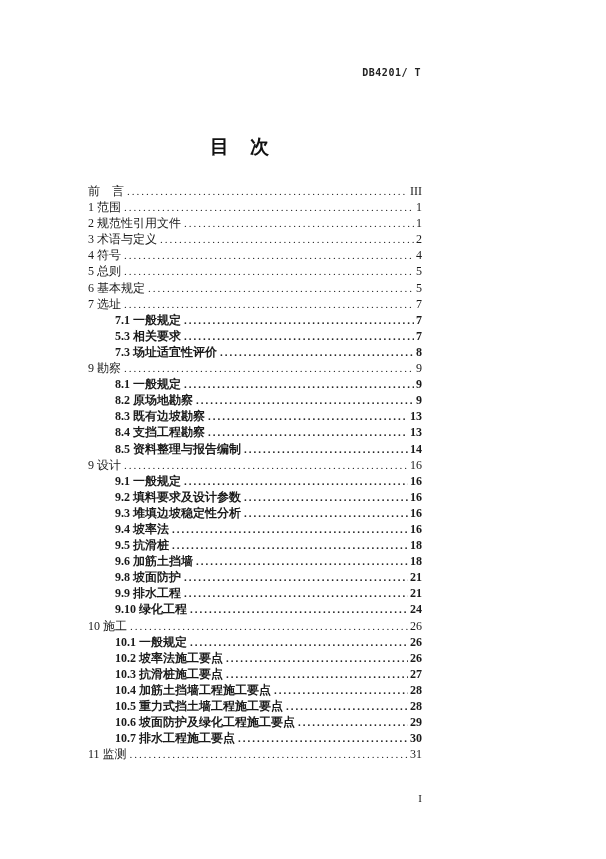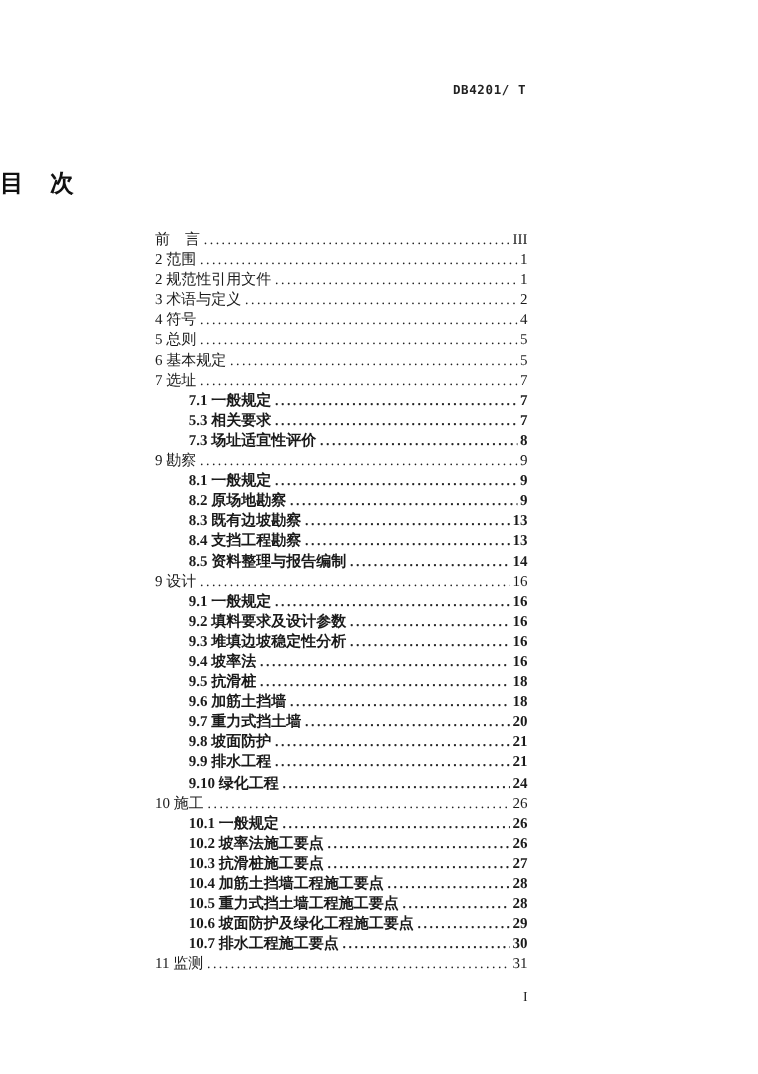--- a/index.html
+++ b/index.html
@@ -17,40 +17,39 @@
     font-family:"DejaVu Sans Mono","Liberation Mono",monospace;
     font-weight:bold;
     font-size:10px;
     letter-spacing:0.5px;
     color:#222222;
   }
   .doc-title {
     position:absolute;
     top:134px; left:0; width:100%;
     margin:0;
-    text-align:left;
+    text-align:center;
     font-family:"DejaVu Sans","Liberation Sans",sans-serif;
     font-weight:bold;
     font-size:19px;
     letter-spacing:1px;
     white-space:pre;
     color:#111111;
   }
   .toc {
     position:absolute;
     left:88px; right:58px; top:183px;
   }
   .toc-row {
     display:flex;
-    align-items:flex-start;
+    align-items:flex-end;
     height:16.1px;
     line-height:16.1px;
     font-size:12px;
     color:#1a1a1a;
-    margin-left:36px;
   }
   .toc-row.lvl1 { padding-left:27px;font-weight:bold; }
   .toc-label {
     flex:none;
     white-space:pre;
   }
   .toc-dots {
     flex:1 1 auto;
     overflow:hidden;
     white-space:nowrap;
@@ -83,21 +82,21 @@
   <h1 class="doc-title">目　次</h1>
 
   <div class="toc">
   <div class="toc-row">
     <span class="toc-label">前　言</span>
     <span class="toc-dots"></span>
     <span class="toc-page">III</span>
   </div>
 
   <div class="toc-row">
-    <span class="toc-label">2 范围</span>
+    <span class="toc-label">1 范围</span>
     <span class="toc-dots"></span>
     <span class="toc-page">1</span>
   </div>
 
   <div class="toc-row">
     <span class="toc-label">2 规范性引用文件</span>
     <span class="toc-dots"></span>
     <span class="toc-page">1</span>
   </div>
 
@@ -220,25 +219,20 @@
     <span class="toc-dots"></span>
     <span class="toc-page">18</span>
   </div>
 
   <div class="toc-row lvl1">
     <span class="toc-label">9.6 加筋土挡墙</span>
     <span class="toc-dots"></span>
     <span class="toc-page">18</span>
   </div>
 
-  <div class="toc-row lvl1">
-    <span class="toc-label">9.7 重力式挡土墙</span>
-    <span class="toc-dots"></span>
-    <span class="toc-page">20</span>
-  </div>
 
   <div class="toc-row lvl1">
     <span class="toc-label">9.8 坡面防护</span>
     <span class="toc-dots"></span>
     <span class="toc-page">21</span>
   </div>
 
   <div class="toc-row lvl1">
     <span class="toc-label">9.9 排水工程</span>
     <span class="toc-dots"></span>

